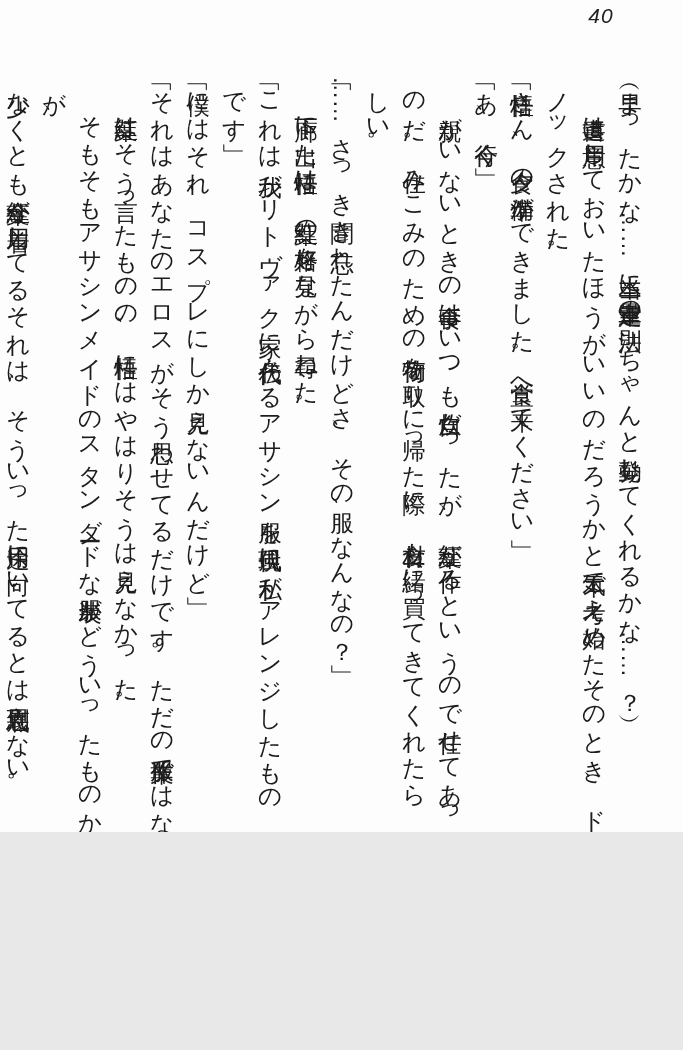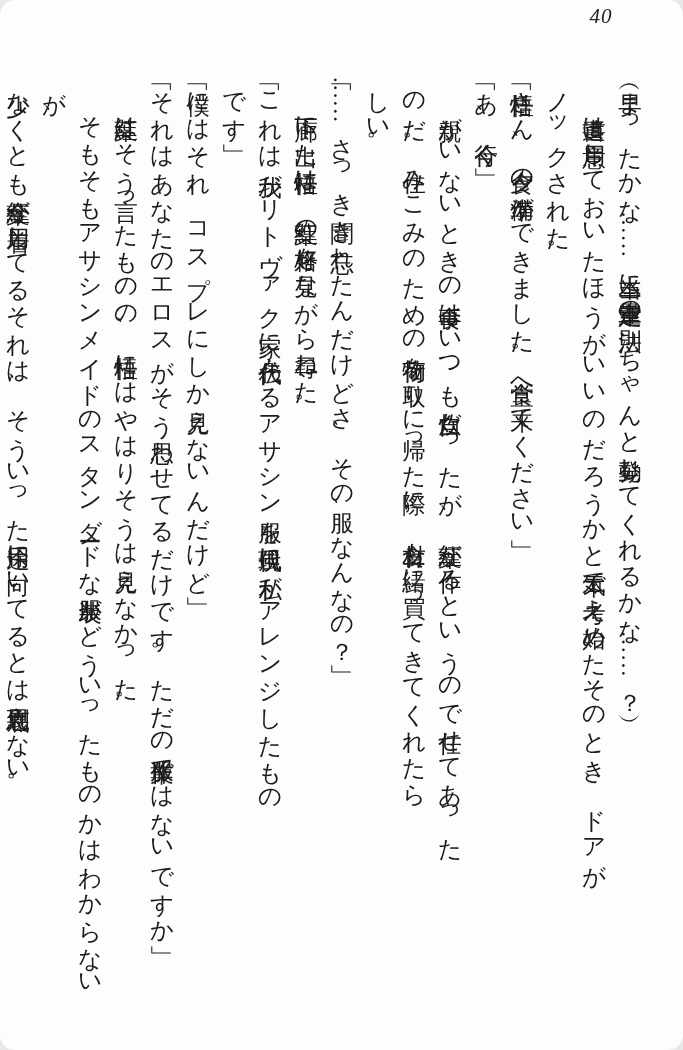--- a/index.html
+++ b/index.html
@@ -3,26 +3,25 @@
 <meta charset="utf-8">
 <style>
   html, body {
     margin: 0;
     padding: 0;
     background: #e8e8e8;
   }
   .page {
     position: relative;
     width: 683px;
-    height: 1050px;
+    height: 832px;
     margin: 0 auto;
     background: #fdfdfd;
     overflow: hidden;
-    font-family: Liberation Serif, serif;
-    border-radius: 15px;
+    font-family: Liberation Sans, sans-serif;
   }
   .page-number {
     position: absolute;
     top: 4px;
     left: 583px;
     width: 36px;
     text-align: center;
     font-size: 21px;
     font-style: italic;
     color: #222222;

